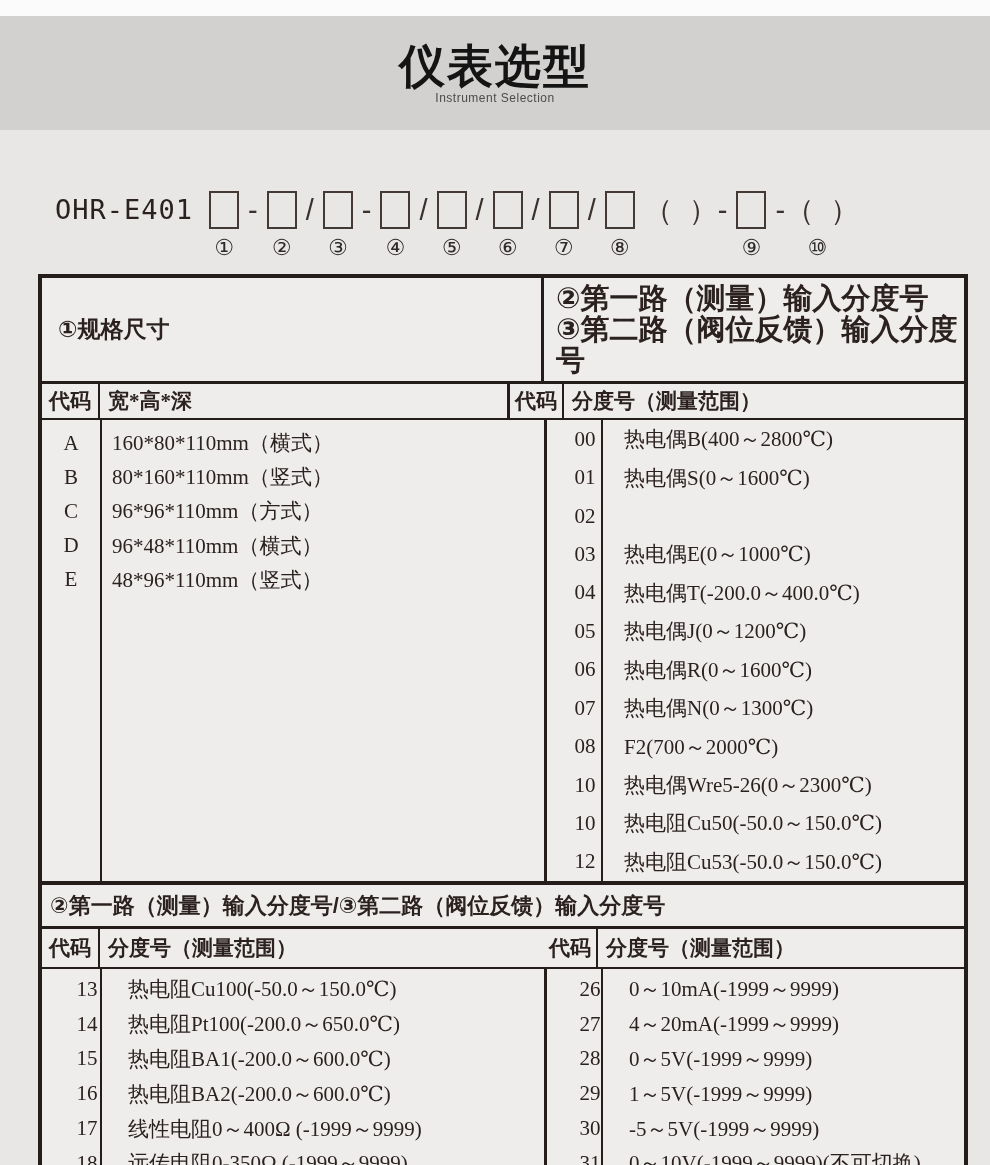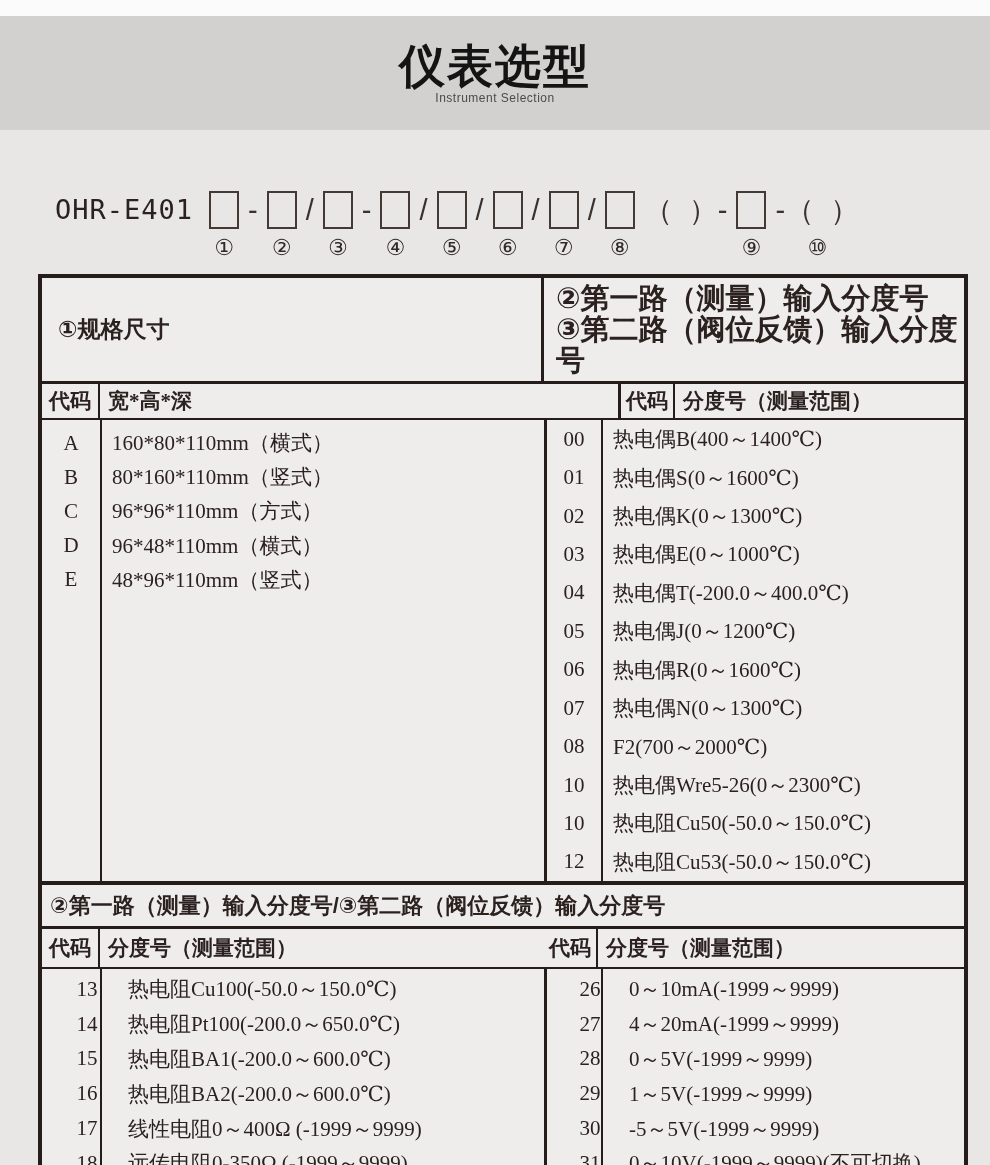--- a/index.html
+++ b/index.html
@@ -61,41 +61,41 @@
     font-family:"Liberation Sans","DejaVu Sans",sans-serif; font-weight:bold; font-size:23px;
   }
   .r1-right {
     flex:1; display:flex; flex-direction:column; justify-content:center;
     padding-left:12px; line-height:31px;
     font-family:"Liberation Sans","DejaVu Sans",sans-serif; font-weight:bold; font-size:29px;
   }
   .r2 { display:flex; height:36px; border-bottom:2px solid #241d1a; font-weight:bold; font-size:21px; }
   .r2 > div { display:flex; align-items:center; }
   .h-code  { width:58px;  border-right:2px solid #241d1a; justify-content:center; }
-  .h-desc  { width:521px; border-right:3px solid #241d1a; padding-left:8px; }
+  .h-desc  { width:410px; border-right:3px solid #241d1a; padding-left:8px; }
   .h-code2 { width:54px;  border-right:2px solid #241d1a; justify-content:center; }
   .h-desc2 { flex:1; padding-left:8px; }
 
   .r3 { display:flex; height:465px; border-bottom:4px solid #241d1a; }
   .pane { position:relative; }
   .pane-left  { width:505px; border-right:3px solid #241d1a; }
   .pane-right { flex:1; }
   .pane-left::before, .pane-right::before {
     content:""; position:absolute; top:0; bottom:0; width:2px; background:#241d1a;
   }
   .pane-left::before  { left:58px; }
   .pane-right::before { left:54px; }
   .rows { height:100%; display:flex; flex-direction:column; }
   .rows.pad { padding-top:6px; }
   .trow { display:flex; align-items:center; font-size:21px; }
   .trow .tcode { width:58px; text-align:center; flex-shrink:0; }
   .pane-right .trow .tcode { width:54px; }
   .trow .tdesc { padding-left:12px; white-space:nowrap; }
   .r3 .pane-left .trow { height:34.2px; flex:none; }
-  .r3 .pane-right .trow { flex:1; }
+  .r3 .pane-right .trow { flex:1;padding-left:11px; }
 
   .band-row {
     height:44px; border-bottom:3px solid #241d1a;
     display:flex; align-items:center; padding-left:8px;
     font-family:"Liberation Sans","DejaVu Sans",sans-serif; font-weight:bold; font-size:22px;
   }
   .r2b { display:flex; height:40px; border-bottom:2px solid #241d1a; font-weight:bold; font-size:21px; }
   .r2b > div { display:flex; align-items:center; }
   .b-code  { width:58px; border-right:2px solid #241d1a; justify-content:center; }
   .b-desc  { width:444px; padding-left:8px; }
@@ -310,31 +310,30 @@
             <span class="tcode">E</span>
             <span class="tdesc">48*96*110mm（竖式）</span>
           </div>
         </div>
     </div>
     <div class="pane pane-right">
       <div class="rows">
 
           <div class="trow">
             <span class="tcode">00</span>
-            <span class="tdesc">热电偶B(400～1400℃)</span>
+            <span class="tdesc">热电偶B(400～2800℃)</span>
           </div>
 
           <div class="trow">
             <span class="tcode">01</span>
             <span class="tdesc">热电偶S(0～1600℃)</span>
           </div>
 
           <div class="trow">
             <span class="tcode">02</span>
-            <span class="tdesc">热电偶K(0～1300℃)</span>
           </div>
 
           <div class="trow">
             <span class="tcode">03</span>
             <span class="tdesc">热电偶E(0～1000℃)</span>
           </div>
 
           <div class="trow">
             <span class="tcode">04</span>
             <span class="tdesc">热电偶T(-200.0～400.0℃)</span>

